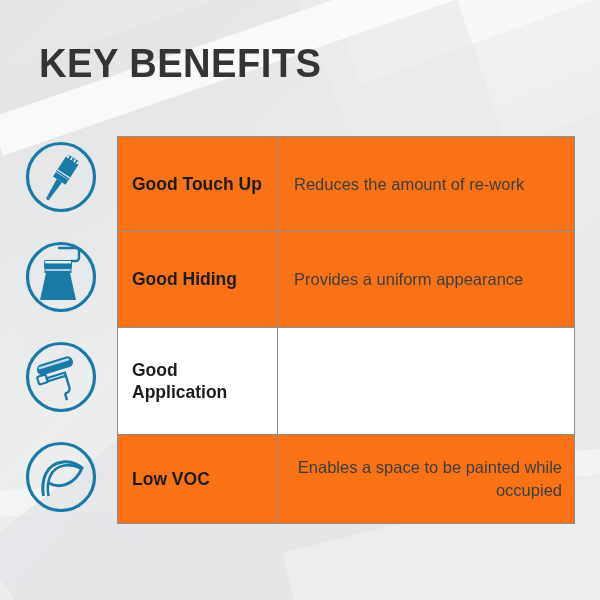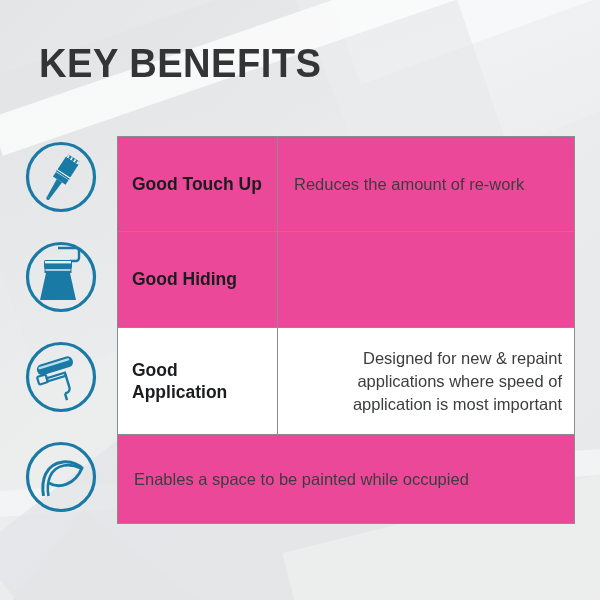--- a/index.html
+++ b/index.html
@@ -64,21 +64,21 @@
     display:flex;align-items:center;
     padding:0 0 0 14px;
     font-size:17.5px;line-height:21px;font-weight:bold;color:#1b1c1e;
   }
   .cell-desc{
     flex:1;box-sizing:border-box;
     display:flex;align-items:center;
     padding:0 12px 0 16px;
     font-size:16.5px;line-height:23px;color:#3c3d3f;text-align:right;
   }
-  .shade{background:#ec4899;}
+  .shade{background:#f97316;}
   .plain{background:#ffffff;}
 </style>
 </head>
 <body>
 
 <div id="bg">
   <div class="facet f1"></div>
   <div class="facet f2"></div>
   <div class="facet f3"></div>
   <div class="facet f4"></div>
@@ -145,24 +145,25 @@
 
 <div id="table">
 
   <div class="row shade" style="height:95px">
     <div class="cell-title">Good Touch Up</div>
     <div class="cell-desc">Reduces the amount of re-work</div>
   </div>
 
   <div class="row shade" style="height:96px">
     <div class="cell-title">Good Hiding</div>
+    <div class="cell-desc">Provides a uniform appearance</div>
   </div>
 
   <div class="row plain" style="height:107px">
     <div class="cell-title" style="line-height:22px">Good Application</div>
-    <div class="cell-desc">Designed for new &amp; repaint applications where speed of application is most important</div>
   </div>
 
   <div class="row shade" style="height:88px">
+    <div class="cell-title">Low VOC</div>
     <div class="cell-desc">Enables a space to be painted while occupied</div>
   </div>
 
 </div>
 
 </body></html>

